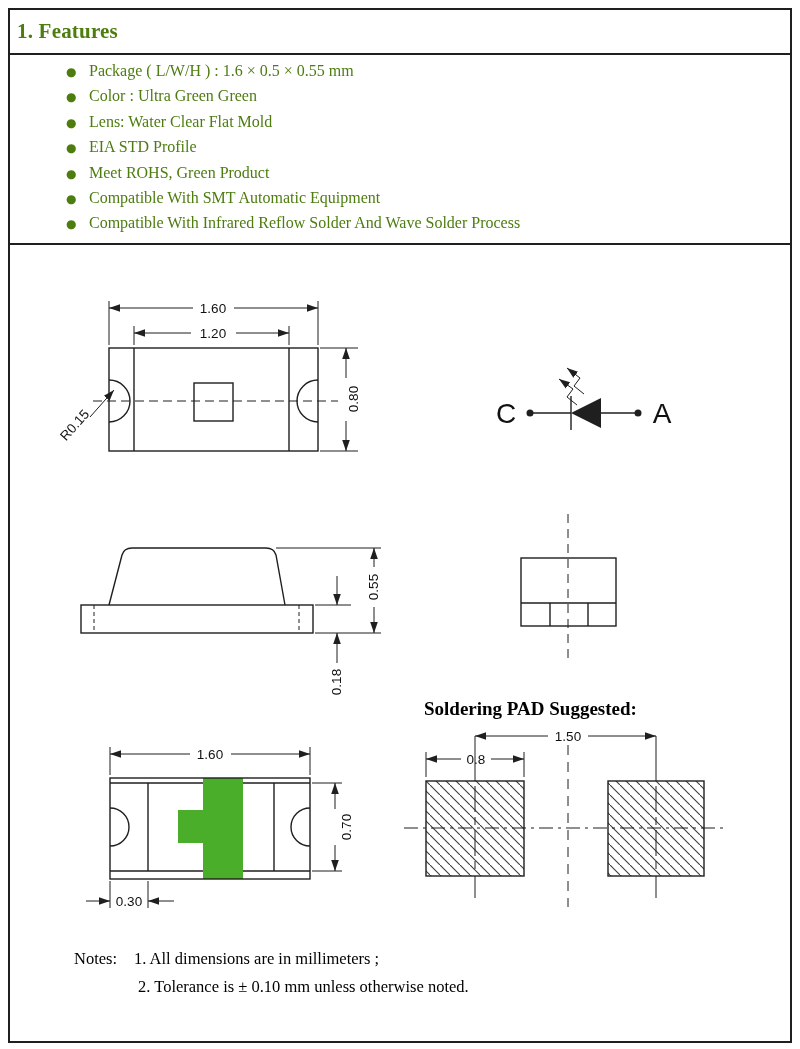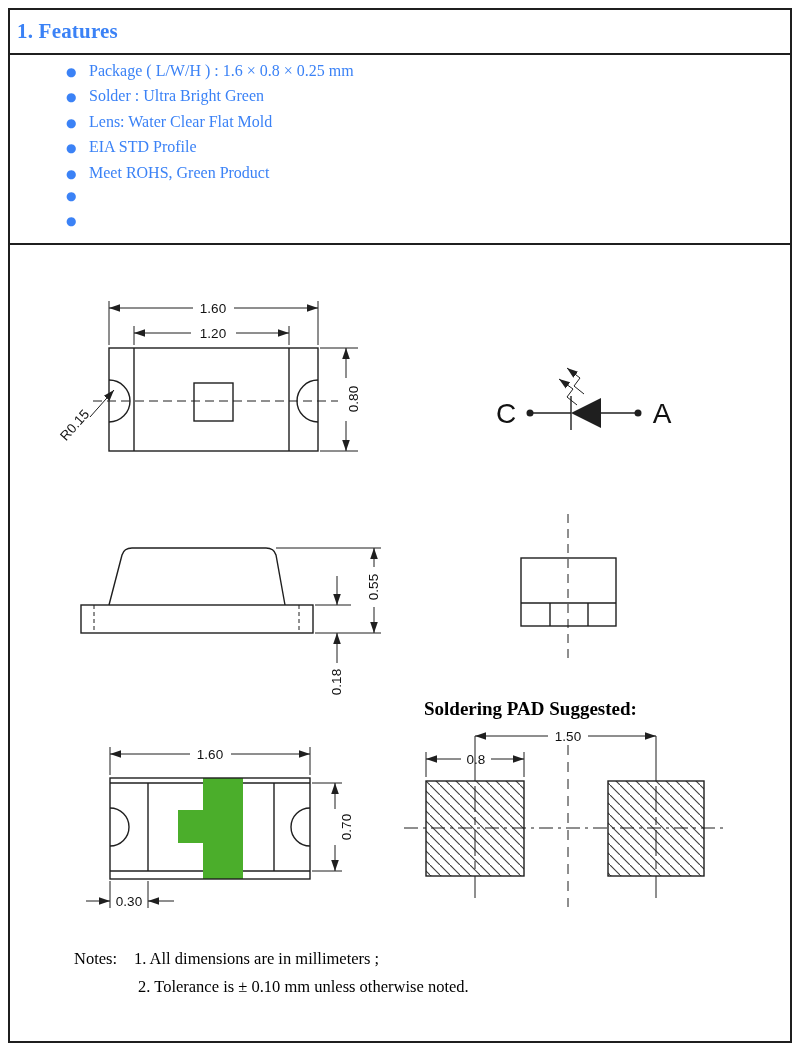--- a/index.html
+++ b/index.html
@@ -1,17 +1,17 @@
 <!DOCTYPE html>
 <html><head>
 <meta charset="utf-8">
 <style>
   html,body{margin:0;padding:0;background:#fff;}
   .page{position:relative;width:800px;height:1049px;background:#ffffff;
-        font-family:"Liberation Serif",serif;color:#3b82f6;overflow:hidden;}
+        font-family:"Liberation Serif",serif;color:#4d7c0f;overflow:hidden;}
   .frame{position:absolute;left:8px;top:8px;width:784px;height:1035px;
          border:2px solid #1f1f1f;box-sizing:border-box;display:flex;flex-direction:column;}
   .sec-header{height:45px;border-bottom:2px solid #1f1f1f;box-sizing:border-box;
               display:flex;align-items:center;padding-left:7px;
               font-weight:bold;font-size:21px;letter-spacing:.2px;}
   .features{height:190px;border-bottom:2px solid #1f1f1f;box-sizing:border-box;padding-top:7px;}
   .features ul{margin:0;padding:0;list-style:none;}
   .features li{display:flex;align-items:baseline;height:25.4px;font-size:16px;}
   .features .bullet{display:inline-block;width:23px;margin-left:56px;
                     font-family:"DejaVu Sans",sans-serif;font-size:12px;}
@@ -31,43 +31,45 @@
   <div class="frame">
 
     <div class="sec-header">
       <span>1. Features</span>
     </div>
 
     <div class="features">
       <ul>
         <li>
             <span class="bullet">●</span>
-            <span>Package ( L/W/H ) : 1.6 × 0.8 × 0.25 mm</span>
-          </li>
-        <li>
-            <span class="bullet">●</span>
-            <span>Solder : Ultra Bright Green</span>
+            <span>Package ( L/W/H ) : 1.6 × 0.5 × 0.55 mm</span>
+          </li>
+        <li>
+            <span class="bullet">●</span>
+            <span>Color : Ultra Green Green</span>
           </li>
         <li>
             <span class="bullet">●</span>
             <span>Lens: Water Clear Flat Mold</span>
           </li>
         <li>
             <span class="bullet">●</span>
             <span>EIA STD Profile</span>
           </li>
         <li>
             <span class="bullet">●</span>
             <span>Meet ROHS, Green Product</span>
           </li>
         <li>
             <span class="bullet">●</span>
-          </li>
-        <li>
-            <span class="bullet">●</span>
+            <span>Compatible With SMT Automatic Equipment</span>
+          </li>
+        <li>
+            <span class="bullet">●</span>
+            <span>Compatible With Infrared Reflow Solder And Wave Solder Process</span>
           </li>
       </ul>
     </div>
 
 
     <div class="diagram-area">
       <svg width="780" height="751" viewBox="0 0 780 751">
         <defs>
           <marker id="arr" markerUnits="userSpaceOnUse" markerWidth="12" markerHeight="10" refX="11" refY="5" orient="auto">
             <path d="M0,1.2 L11,5 L0,8.8 Z" fill="#1f1f1f"></path>

